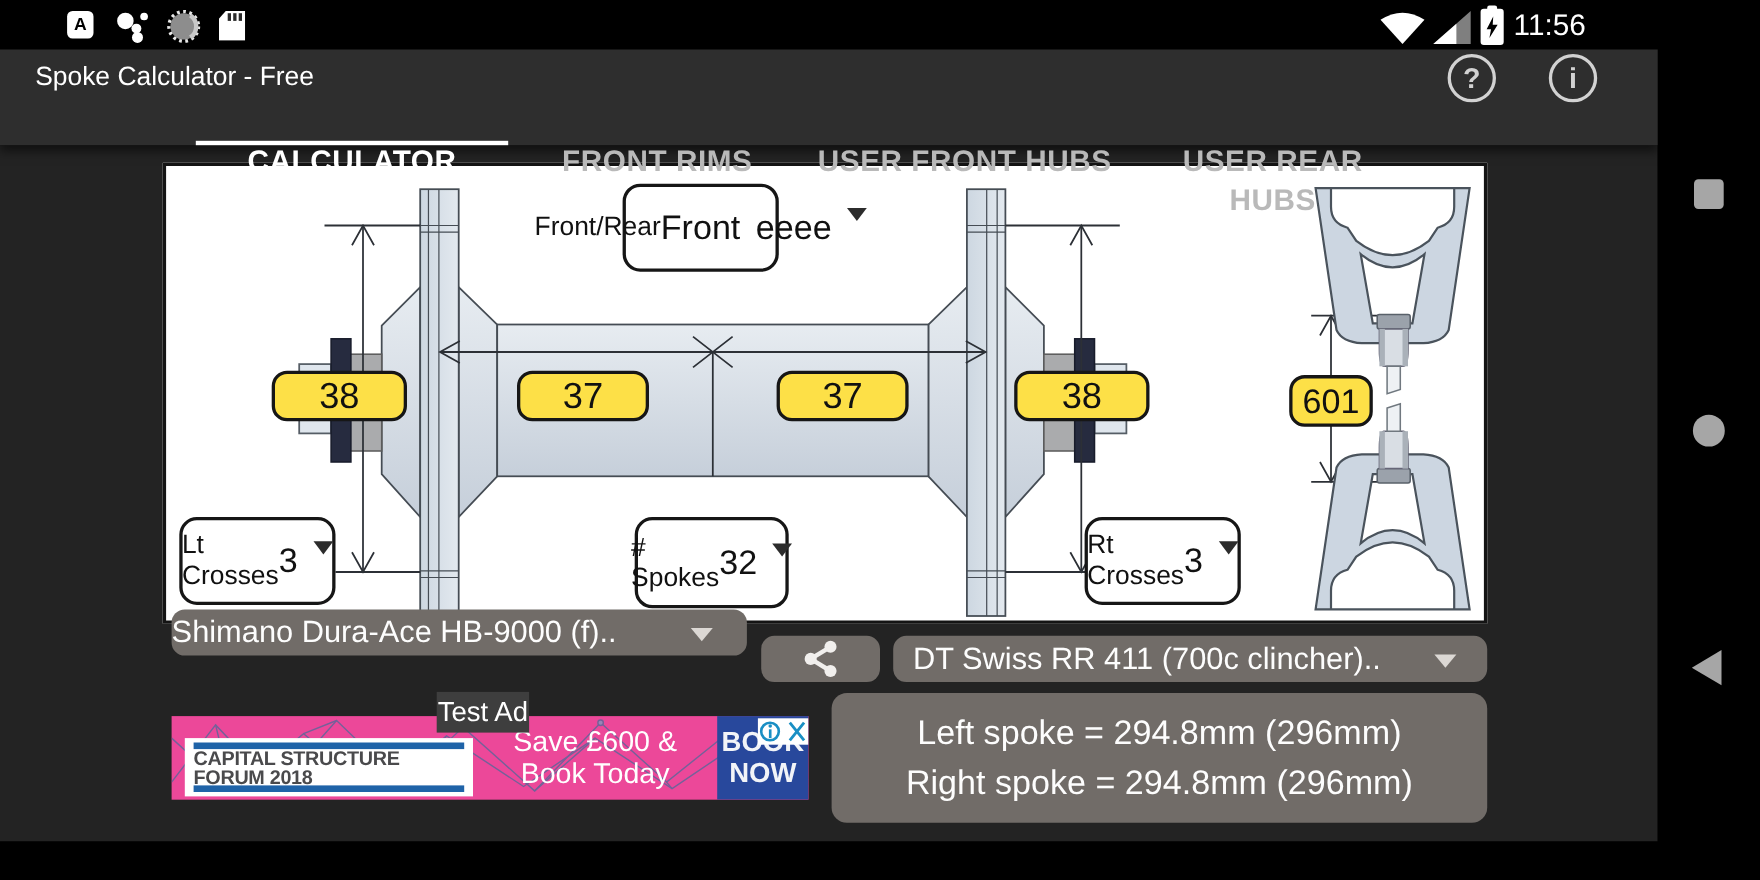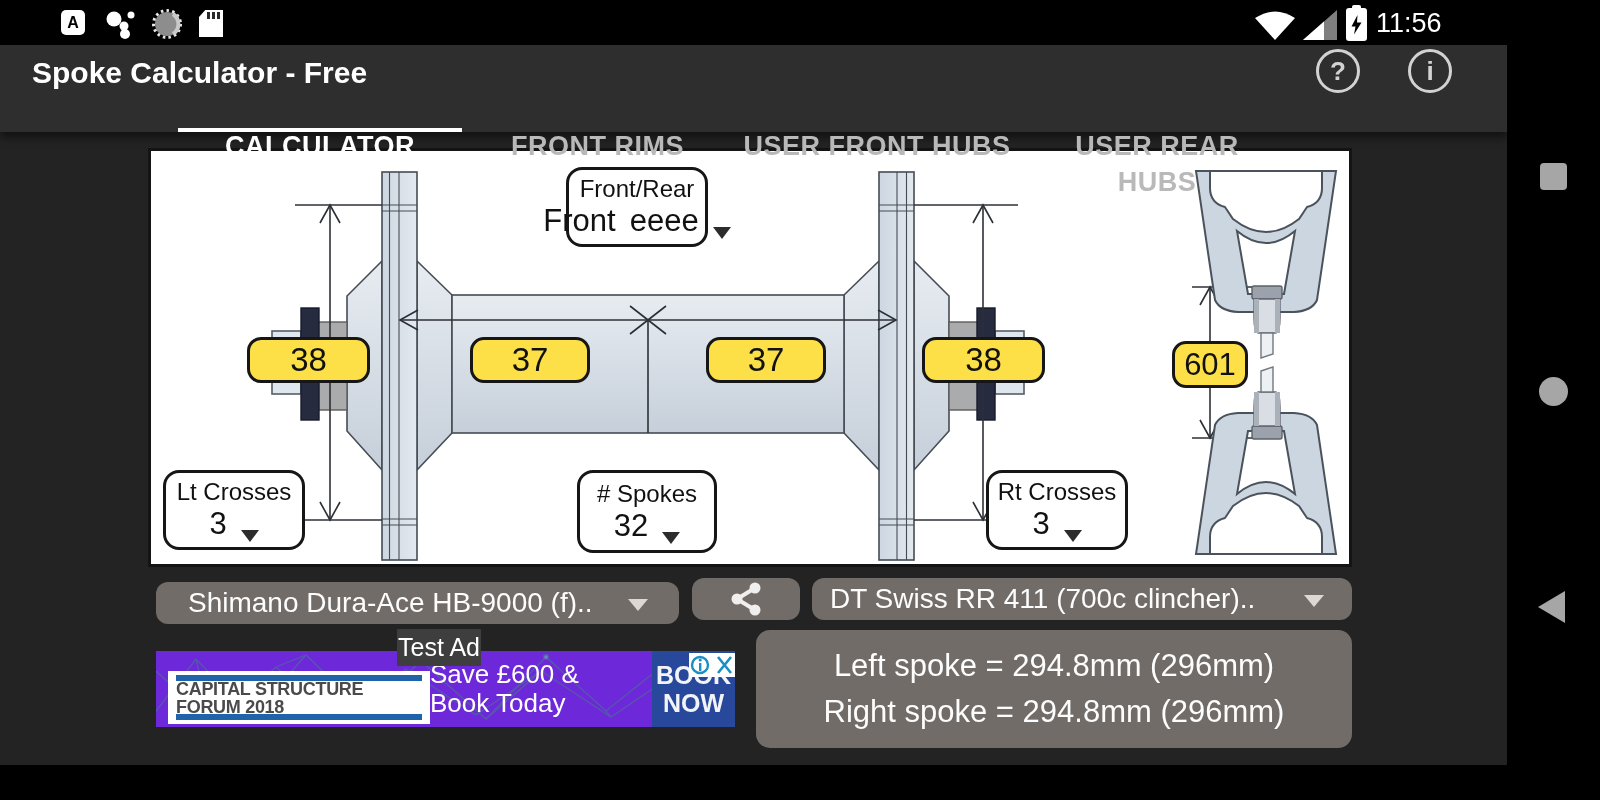--- a/index.html
+++ b/index.html
@@ -3,21 +3,21 @@
 <meta charset="utf-8">
 <style>
   html,body{margin:0;padding:0;background:#000;}
   body{width:1600px;height:800px;position:relative;overflow:hidden;
        font-family:"Liberation Sans",sans-serif;-webkit-font-smoothing:antialiased;}
   .abs{position:absolute;box-sizing:border-box;}
   
   #statusbar{left:0;top:0;width:1600px;height:45px;background:#000;}
   #appbar{left:0;top:45px;width:1507px;height:87px;background:#2e2e2e;
           box-shadow:0 5px 9px rgba(0,0,0,.55);z-index:2;}
-  #apptitle{left:32px;top:11px;font-size:30px;font-weight:bold;color:#fff;}
+  #apptitle{left:32px;top:11px;font-size:24px;font-weight:normal;color:#fff;}
   .circle-icon{width:44px;height:44px;border:3px solid #d2d2d2;border-radius:50%;
           color:#d2d2d2;display:flex;align-items:center;justify-content:center;
           font-weight:bold;font-size:26px;}
   .tab{top:51px;height:36px;line-height:36px;text-align:center;font-size:27px;
        font-weight:600;color:#b9b9b9;letter-spacing:.5px;margin-top:32px;}
   .tab.active{color:#fff;}
   #tabline{left:178px;top:83px;width:284px;height:4px;background:#fff;}
   
   #content{left:0;top:132px;width:1507px;height:633px;background:#232323;}
   #bottomstrip{left:0;top:765px;width:1600px;height:35px;background:#000;}
@@ -27,40 +27,40 @@
   .navci{left:1539px;top:377px;width:29px;height:29px;background:#a6a6a6;border-radius:50%;}
   .navtr{left:1538px;top:591px;width:0;height:0;border-top:16px solid transparent;
          border-bottom:16px solid transparent;border-right:27px solid #a6a6a6;}
   
   #panel{left:148px;top:148px;width:1204px;height:419px;background:#fff;
          box-shadow:inset 0 0 0 3px #141414;}
   .dlabel{background:#fde047;border:3px solid #161616;border-radius:14px;
           display:flex;align-items:center;justify-content:center;
           font-size:33px;color:#111;z-index:3;}
   .dropbox{background:#fff;border:3px solid #161616;border-radius:16px;
-           display:flex;flex-direction:column;align-items:center;justify-content:center;
+           display:flex;flex-direction:row;align-items:center;justify-content:center;
            color:#111;z-index:3;}
   .dropbox .cap{font-size:24px;line-height:28px;}
-  .dropbox .valrow{display:flex;align-items:flex-end;gap:14px;font-size:31px;line-height:36px;}
+  .dropbox .valrow{display:flex;align-items:flex-start;gap:14px;font-size:31px;line-height:36px;}
   .tri{width:0;height:0;border-left:9px solid transparent;border-right:9px solid transparent;
        border-top:12px solid #2c2c2c;}
   
   .gbtn{background:#716c68;border-radius:12px;color:#fdfdfd;font-size:28px;
         display:flex;align-items:center;}
   .gtri{width:0;height:0;border-left:10px solid transparent;border-right:10px solid transparent;
         border-top:12px solid #dcd8d4;position:absolute;}
   #results{background:#716c68;border-radius:14px;color:#fdfdfd;font-size:31px;
            display:flex;flex-direction:column;justify-content:center;align-items:center;gap:10px;}
   
-  #ad{background:#6d28d9;overflow:hidden;}
+  #ad{background:#ec4899;overflow:hidden;}
   #adlogo{left:12px;top:20px;width:262px;height:53px;background:#fff;}
   .adbar{left:8px;width:246px;height:6px;background:#1f63a8;}
   .adlogotxt{left:8px;font-size:18px;font-weight:800;color:#4a4a4c;letter-spacing:-.3px;line-height:19px;white-space:nowrap;}
   #adoffer{left:274px;top:0;width:222px;height:76px;display:flex;flex-direction:column;
-           align-items:flex-start;justify-content:center;color:#fff;font-size:26px;line-height:29px;}
+           align-items:center;justify-content:center;color:#fff;font-size:26px;line-height:29px;}
   #adcta{left:496px;top:0;width:83px;height:76px;background:#28489c;color:#f2f4f8;
          display:flex;flex-direction:column;align-items:center;justify-content:center;
          font-size:25px;font-weight:bold;line-height:28px;}
   #adchoices{right:0;top:2px;width:46px;height:24px;background:#fff;z-index:4;}
   #testad{background:#3e3e3e;color:#fff;font-size:25px;display:flex;align-items:center;
           justify-content:center;z-index:5;}
   
   #abadge{left:61px;top:10px;width:24px;height:25px;background:#fff;border-radius:5px;
           color:#000;font-weight:bold;font-size:16px;display:flex;align-items:center;justify-content:center;}
   #time{left:1376px;top:5px;height:36px;line-height:36px;color:#fff;font-size:27px;}
@@ -249,21 +249,21 @@
   </div>
   <div class="abs dropbox" style="left:838px;top:322px;width:142px;height:80px">
     <div class="cap">Rt Crosses</div>
     <div class="valrow">
         <span>3</span>
       <span class="tri"></span>
       </div>
   </div>
 </div>
 
-<div class="abs gbtn" style="left:156px;top:582px;width:523px;height:42px;padding-left:32px">
+<div class="abs gbtn" style="left:156px;top:554px;width:523px;height:42px;padding-left:0">
   <span>Shimano Dura-Ace HB-9000 (f)..</span>
   <span class="gtri" style="left:472px;top:17px"></span>
 </div>
 <div class="abs gbtn" style="left:692px;top:578px;width:108px;height:42px;justify-content:center">
   <svg width="34" height="36" viewBox="0 0 34 36">
     <line x1="8" y1="18" x2="26" y2="7" stroke="#f1efed" stroke-width="4"></line>
     <line x1="8" y1="18" x2="26" y2="29" stroke="#f1efed" stroke-width="4"></line>
     <circle cx="26" cy="7" r="5.5" fill="#f1efed"></circle>
     <circle cx="8" cy="18" r="5.5" fill="#f1efed"></circle>
     <circle cx="26" cy="29" r="5.5" fill="#f1efed"></circle>

